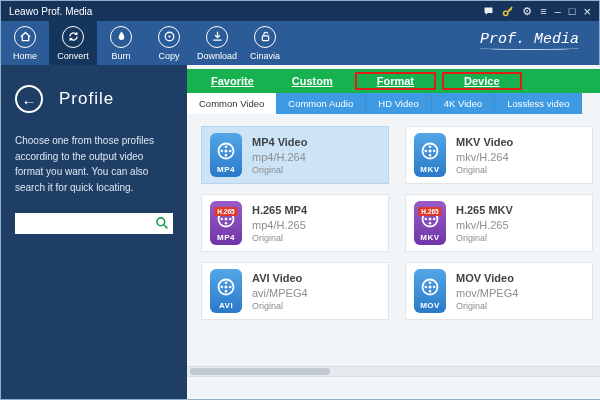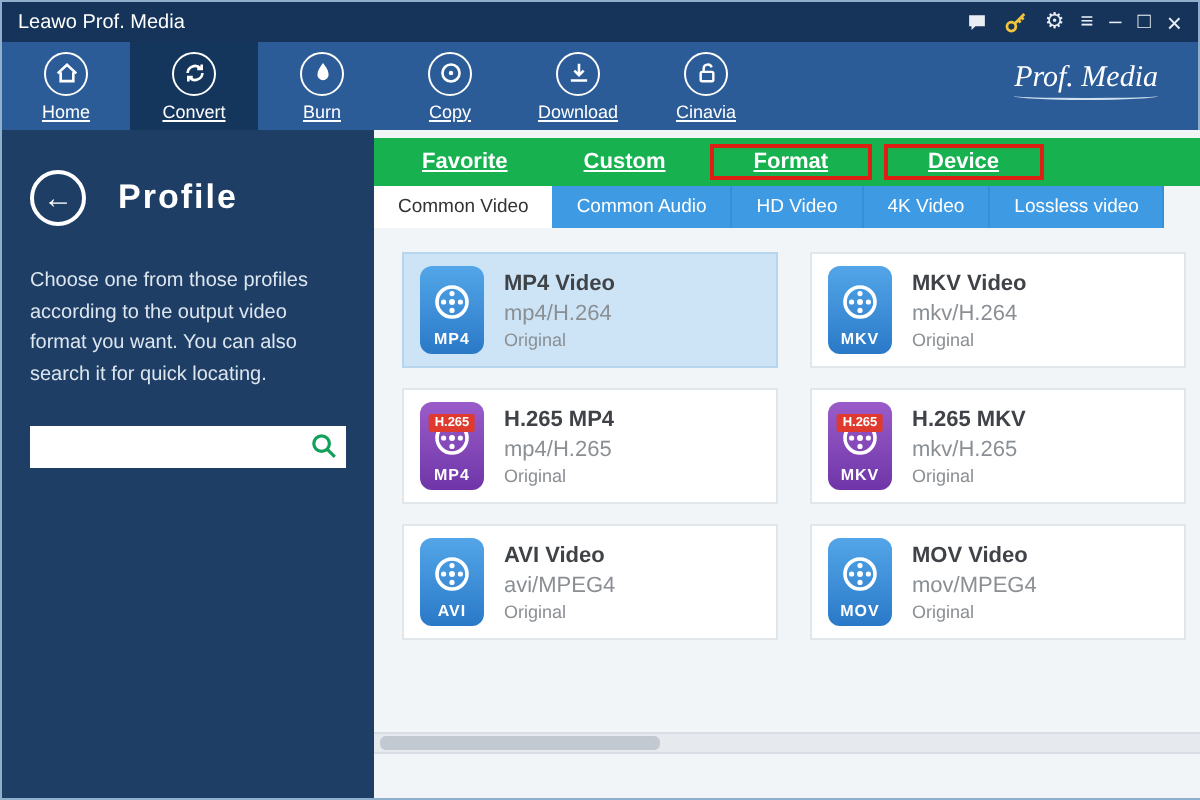--- a/index.html
+++ b/index.html
@@ -12,34 +12,34 @@
 
   
   .titlebar { height:20px; background:#16335a; color:#fff; display:flex; align-items:center; padding:0 8px; flex:0 0 auto; }
   .titlebar .title { font-size:10px; }
   .tb-icons { margin-left:auto; display:flex; align-items:center; gap:8px; }
   .tb-icons span, .tb-icons svg { font-size:11px; line-height:1; color:#e8eef4; cursor:default; }
   .tb-icons .close { font-size:13px; }
 
   
   .navbar { height:44px; background:#2b5c97; display:flex; align-items:stretch; position:relative; flex:0 0 auto; }
-  .nav-item { width:64px; display:flex; flex-direction:column; align-items:center; justify-content:center; gap:3px; color:#fff; font-size:9px; cursor:pointer;text-decoration:underline; }
+  .nav-item { width:48px; display:flex; flex-direction:column; align-items:center; justify-content:center; gap:3px; color:#fff; font-size:9px; cursor:pointer; }
   .nav-item.active { background:#14355c; }
   .nav-icon { width:22px; height:22px; border:1.5px solid #fff; border-radius:50%; display:flex; align-items:center; justify-content:center; }
-  .brand { position:absolute; right:20px; top:10px; font-family:Liberation Serif, serif; font-style:italic; font-size:15px; color:#fff; }
+  .brand { position:absolute; right:20px; top:10px; font-family:Liberation Mono, monospace; font-style:italic; font-size:15px; color:#fff; }
   .brand::after { content:""; display:block; border-bottom:1px solid #cfe0f0; border-radius:50%; height:3px; margin-top:-2px; }
 
   
   .main { flex:1; display:flex; min-height:0; }
 
   
   .sidebar { width:186px; background:#1e3e66; color:#fff; padding:14px; flex:0 0 auto; }
   .back-row { display:flex; align-items:center; gap:16px; margin:6px 0 20px; }
   .back-btn { width:28px; height:28px; border:2px solid #fff; border-radius:50%; display:flex; align-items:center; justify-content:center; font-size:15px; cursor:pointer; }
-  .profile-title { font-size:17px; font-weight:700; letter-spacing:1px; }
+  .profile-title { font-size:17px; font-weight:400; letter-spacing:1px; }
   .desc { font-size:10px; line-height:1.55; color:#dde6ef; margin-bottom:18px; width:152px; }
   .search { position:relative; width:158px; height:21px; background:#fff; }
   .search input { width:100%; height:100%; border:none; outline:none; padding:0 24px 0 6px; font-size:10px; }
   .search .mag { position:absolute; right:4px; top:3px; }
 
   
   .content { flex:1; background:#f2f5f7; position:relative; display:flex; flex-direction:column; }
   .green-bar { height:24px; margin-top:4px; background:#17b150; display:flex; align-items:center; padding-left:8px; gap:6px; flex:0 0 auto; }
   .gtab { color:#fff; font-size:11px; font-weight:bold; padding:3px 16px; cursor:pointer;text-decoration:underline; }
   .gtab.annotated { border:2px solid #dd1f14; padding:1px 20px; }

